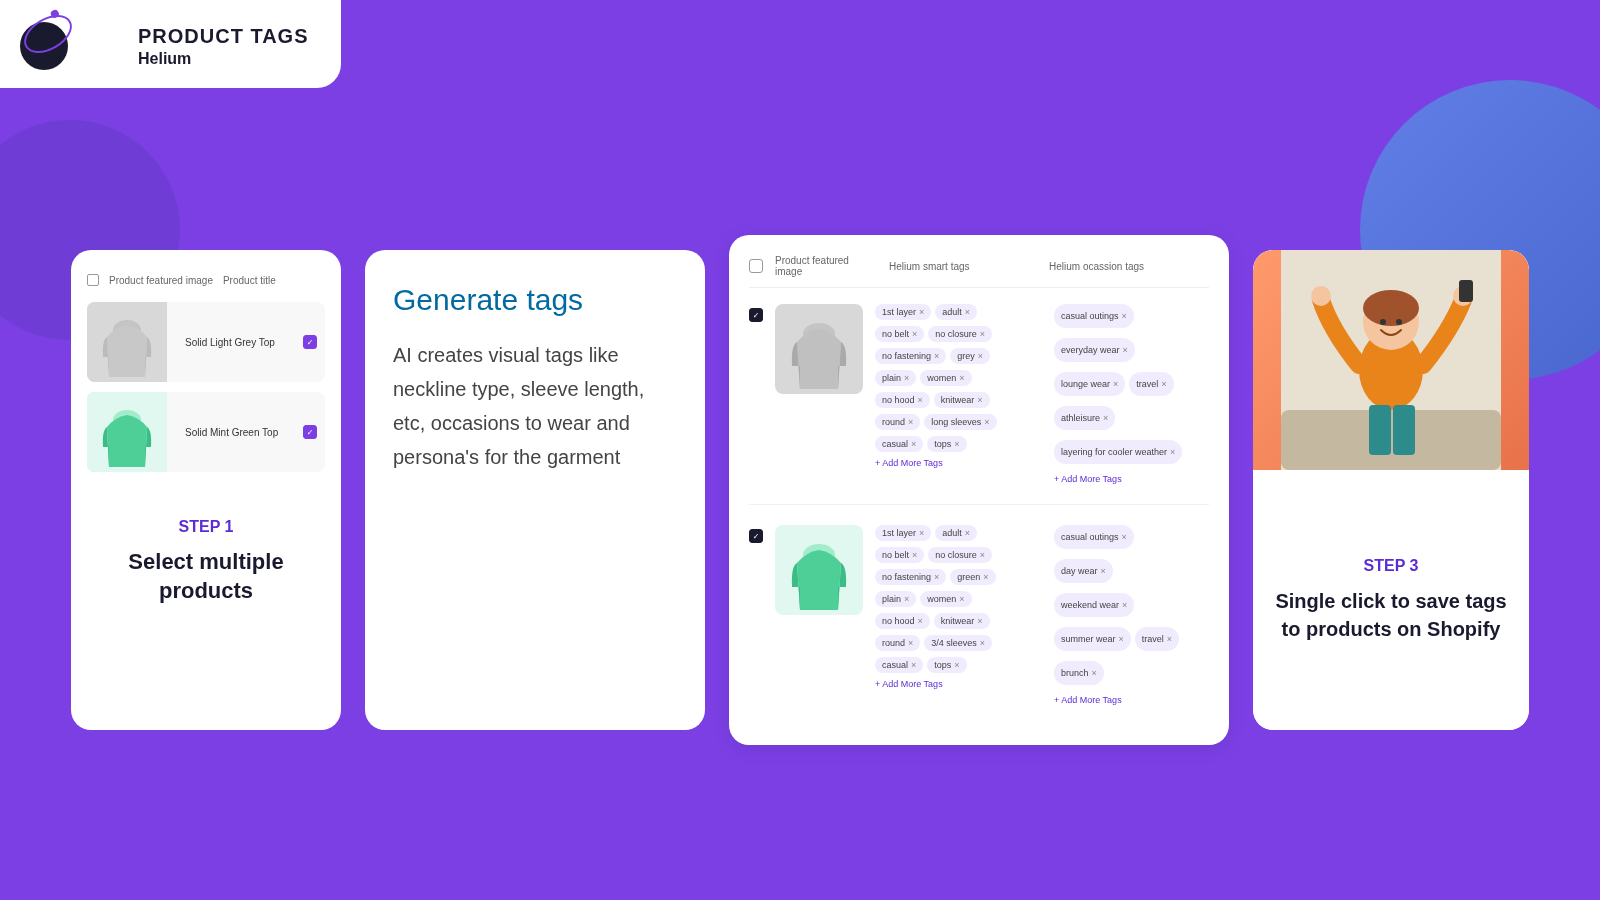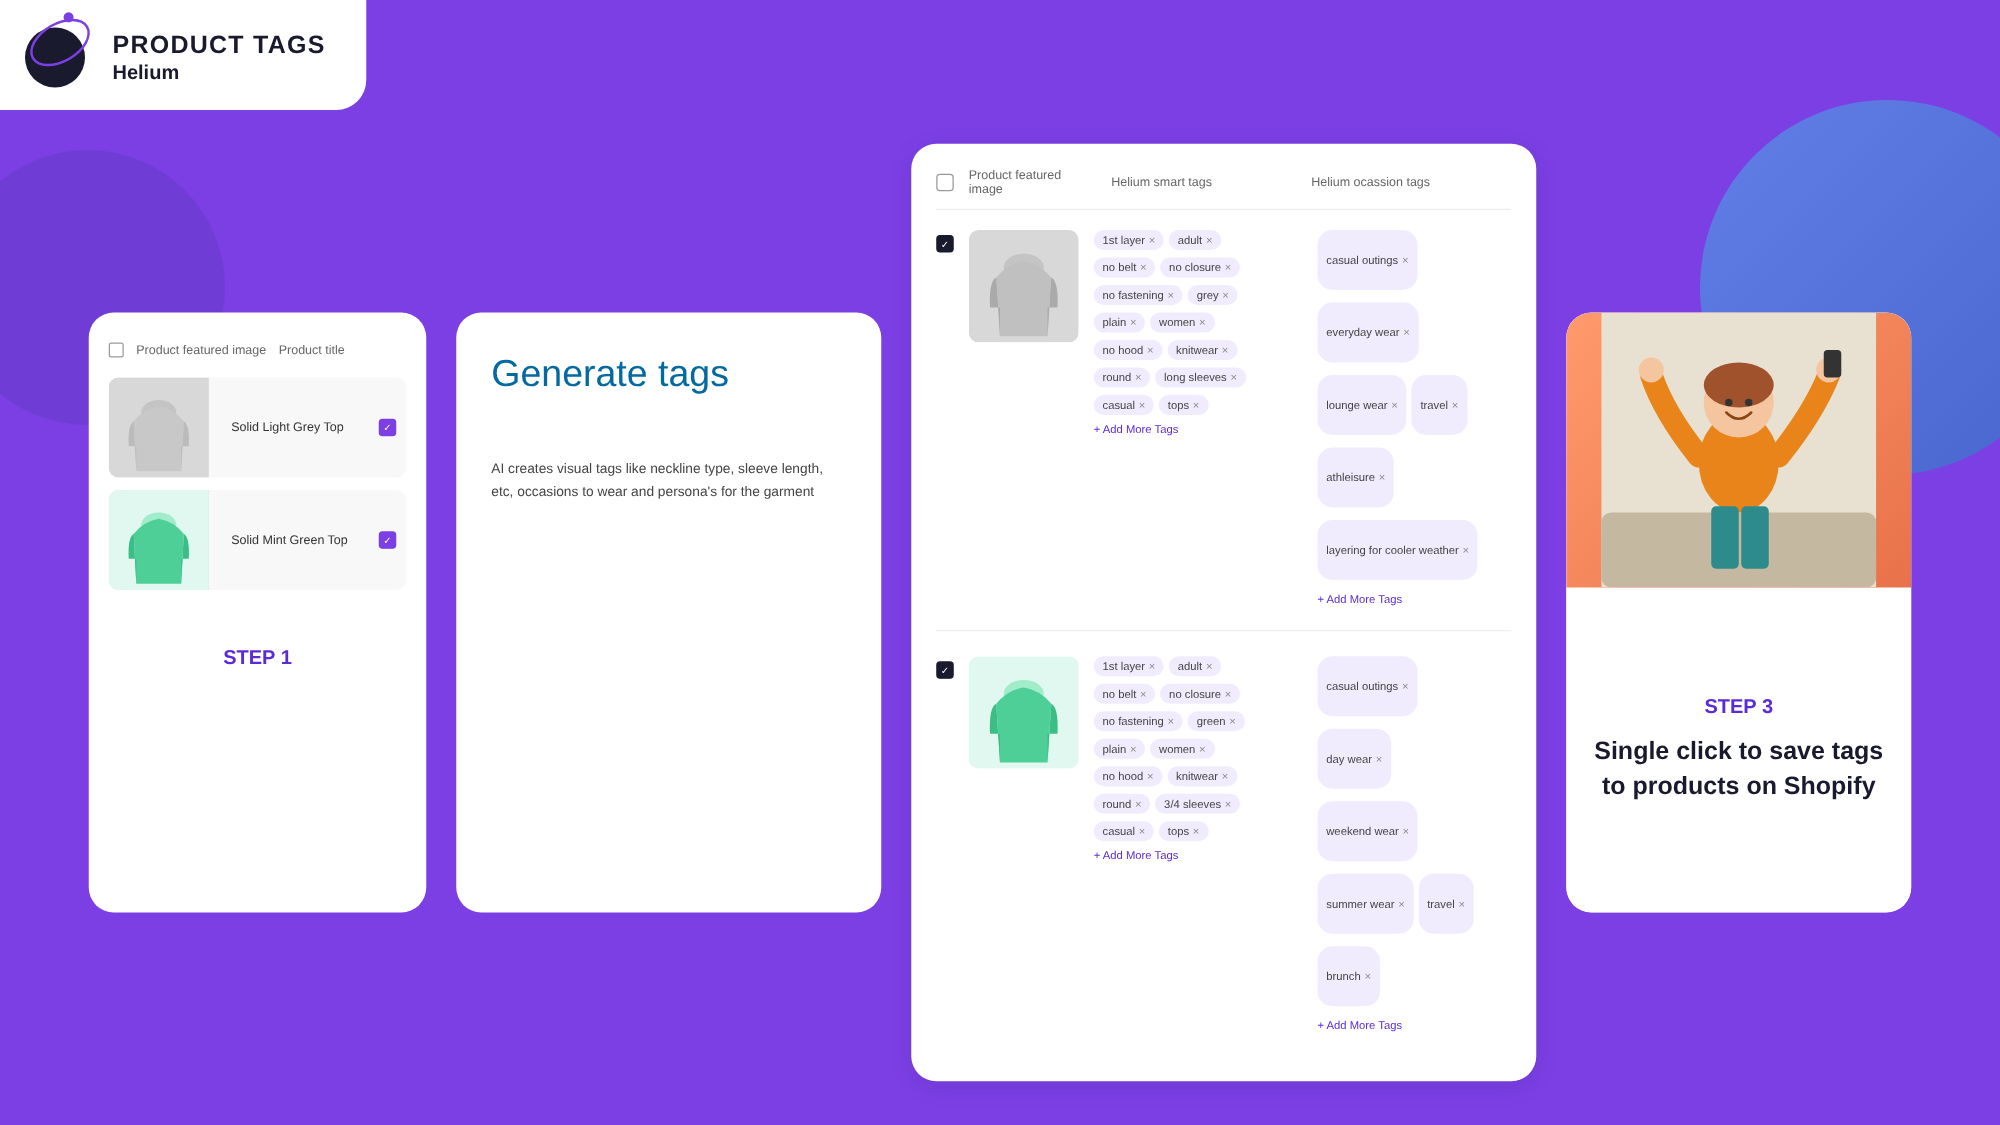--- a/index.html
+++ b/index.html
@@ -63,20 +63,21 @@
     .logo-dot {
       width: 8px; height: 8px;
       background: #7B3FE4;
       border-radius: 50%;
       position: absolute;
       top: -4px; right: 4px;
     }
     .header-text-block {
       display: flex;
       flex-direction: column;
+      margin-left: 48px;
     }
     .header-title {
       font-size: 20px;
       font-weight: 800;
       color: #1a1a2e;
       letter-spacing: 1px;
     }
     .header-subtitle {
       font-size: 16px;
       font-weight: 600;
@@ -208,24 +209,23 @@
       margin-bottom: 16px;
     }
     .step2-subtitle {
       font-size: 30px;
       font-weight: 300;
       color: #0369a1;
       margin-bottom: 20px;
       line-height: 1.2;
     }
     .step2-desc {
-      font-size: 11px;
+      font-size: 20px;
       color: #444;
       line-height: 1.7;
-      margin-top: 28px;
     }
 
     
     .step2-panel {
       background: white;
       border-radius: 20px;
       padding: 20px;
       width: 500px;
       flex-shrink: 0;
       box-shadow: 0 4px 20px rgba(0,0,0,0.08);
@@ -318,21 +318,21 @@
       align-items: center;
       gap: 3px;
     }
     .occasion-col {
       width: 155px;
     }
     .occasion-tag {
       background: #f0ecfd;
       color: #444;
       font-size: 9px;
-      padding: 19px 7px;
+      padding: 7px 7px;
       border-radius: 12px;
       display: flex;
       align-items: flex-end;
       gap: 3px;
       white-space: nowrap;
       margin-bottom: 4px;
       width: fit-content;
     }
 
     
@@ -422,20 +422,21 @@
         </div>
         <div class="product-item-info">
           <div class="product-item-name">Solid Mint Green Top</div>
         </div>
         <div class="product-checkbox checked"></div>
       </div>
     </div>
 
     <div class="step1-bottom">
       <div class="step-label">STEP 1</div>
+      <div class="step-desc">Select multiple products</div>
     </div>
   </div>
 
   <div class="step-card step2-card">
     <div class="step2-subtitle">Generate tags</div>
     <div class="step2-desc">AI creates visual tags like neckline type, sleeve length, etc, occasions to wear and persona's for the garment</div>
   </div>
 
   <div class="step2-panel">
 

